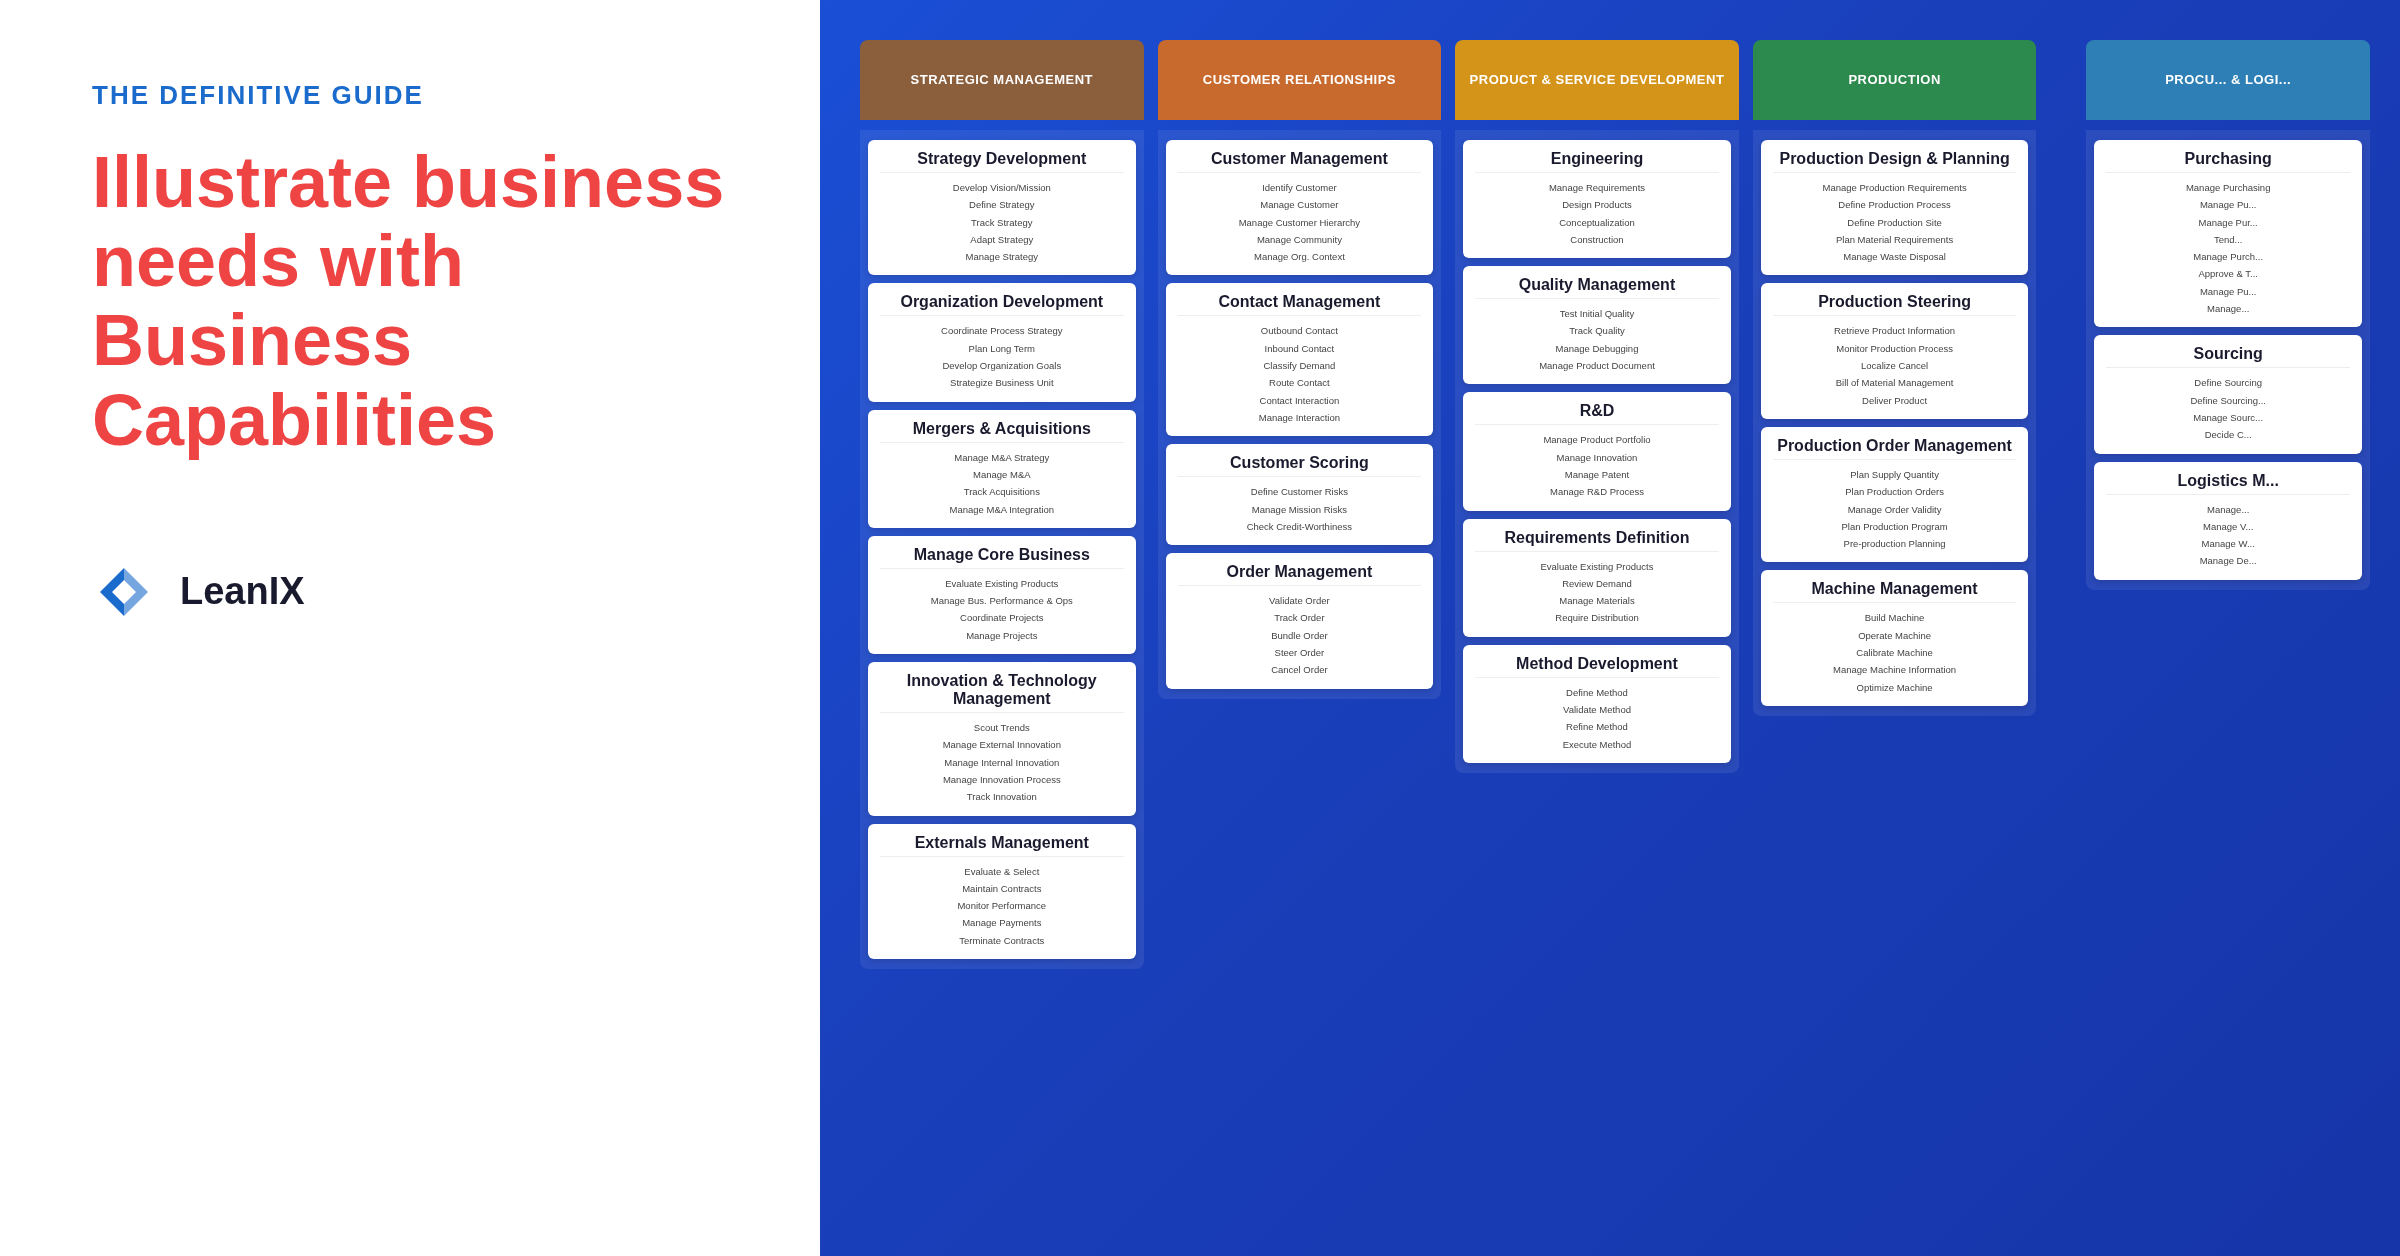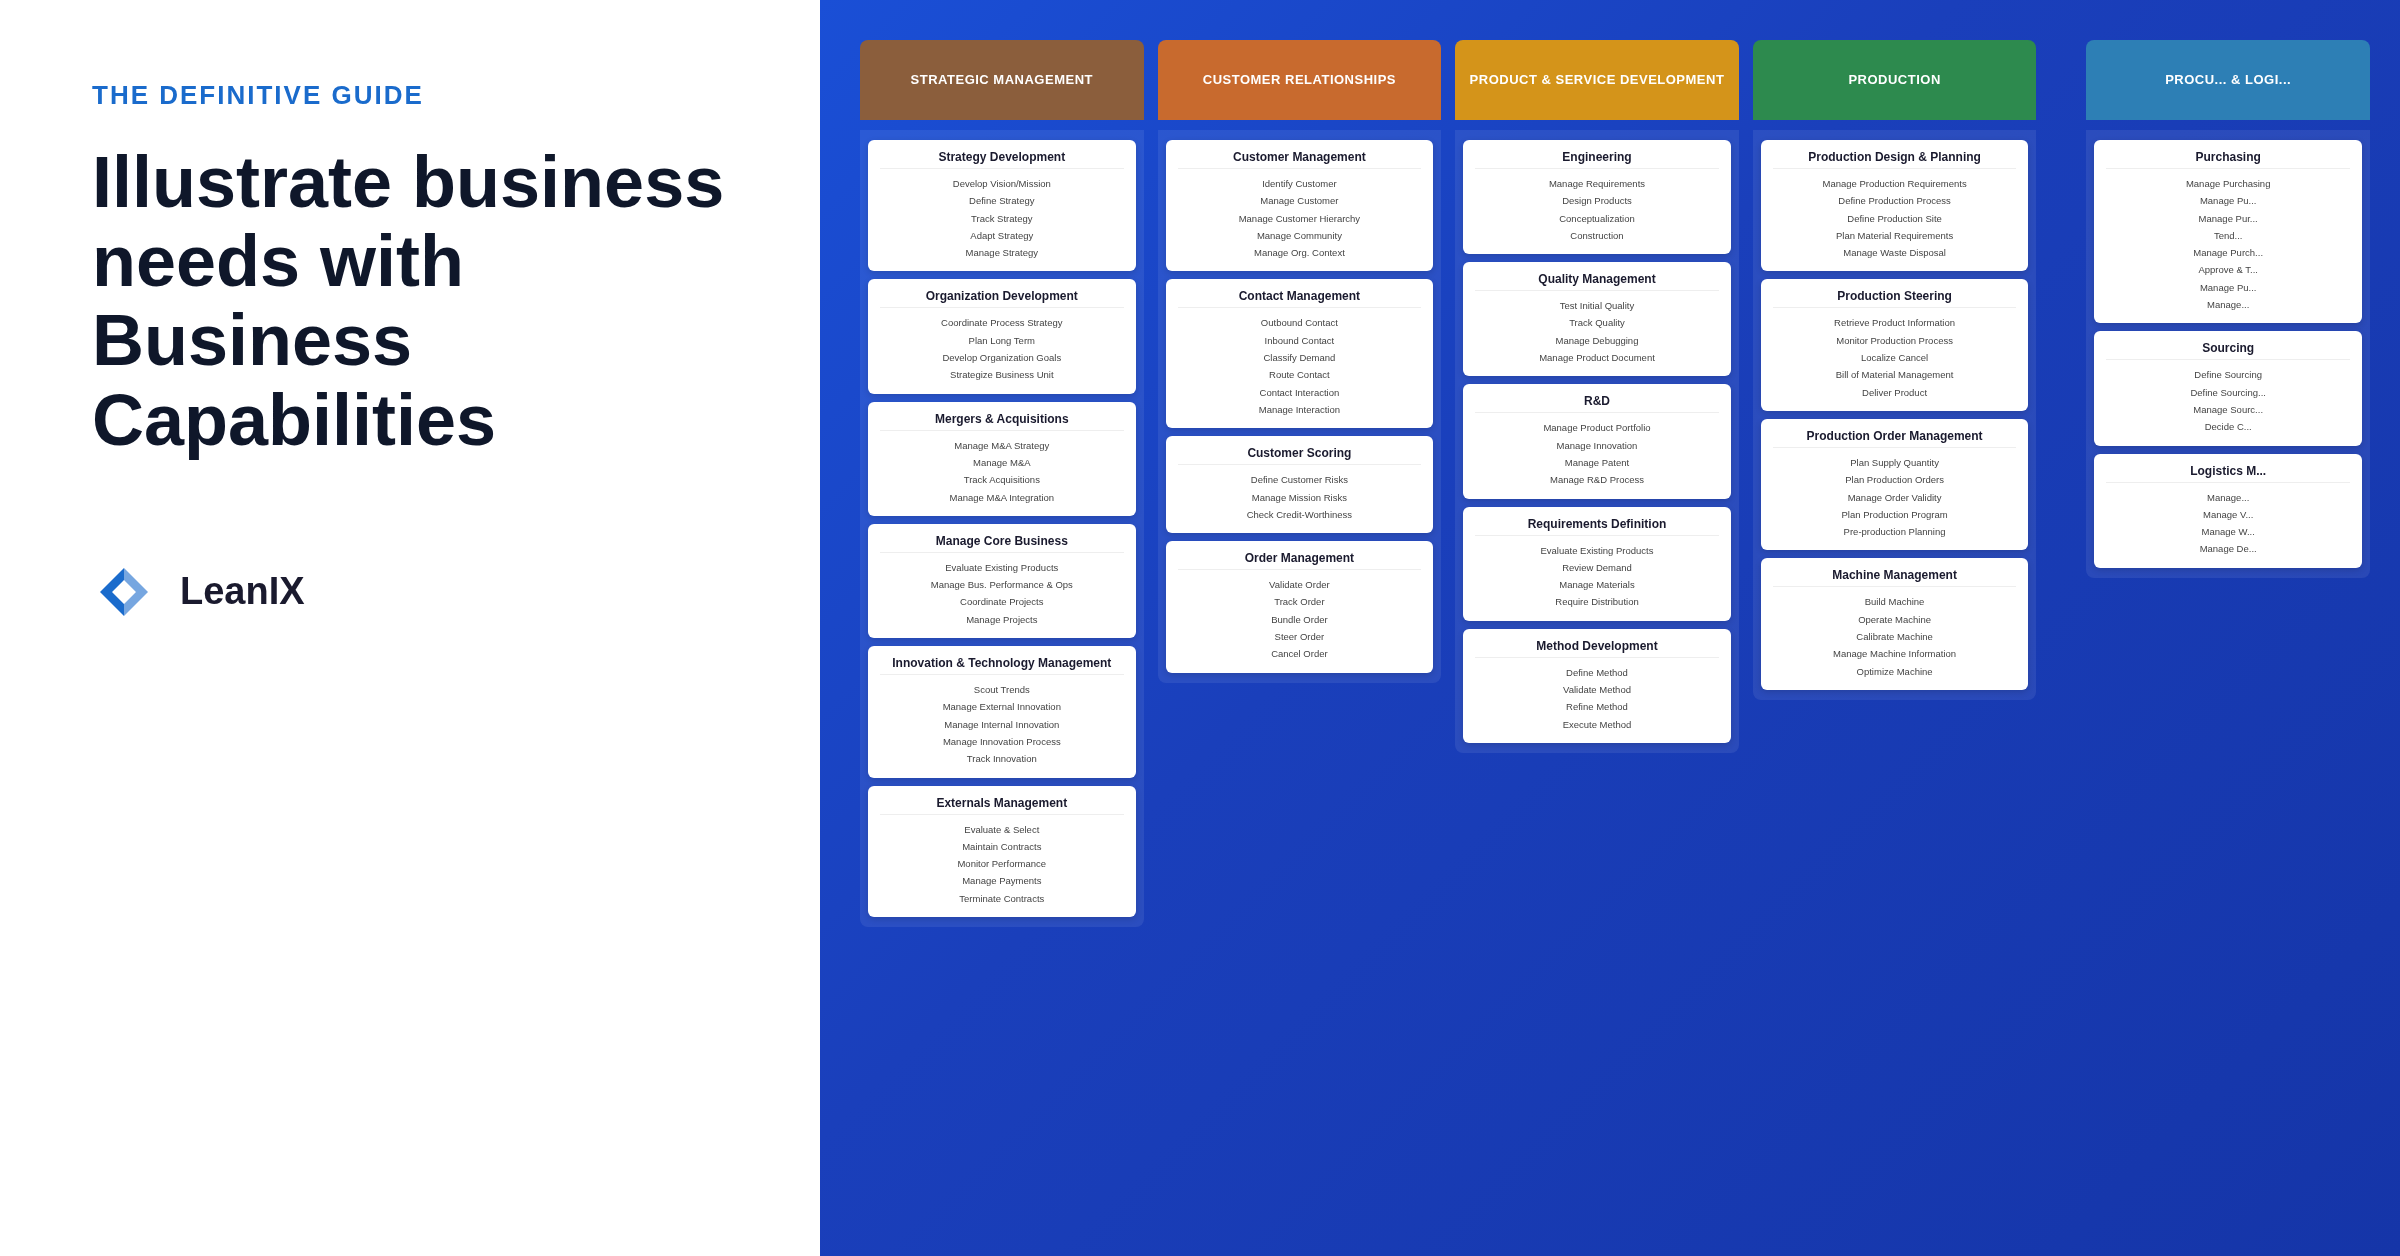--- a/index.html
+++ b/index.html
@@ -28,21 +28,21 @@
       font-weight: 800;
       letter-spacing: 2px;
       margin-bottom: 32px;
       text-transform: uppercase;
     }
 
     .main-heading {
       font-size: 72px;
       font-weight: 900;
       line-height: 1.1;
-      color: #0f172a;
+      color: #ef4444;
       margin-bottom: 60px;
     }
 
     .logo-area {
       display: flex;
       align-items: center;
       gap: 24px;
       margin-top: 40px;
     }
 
@@ -106,21 +106,21 @@
 
     
     .capability-card {
       background: white;
       border-radius: 6px;
       padding: 10px 12px;
       box-shadow: 0 2px 6px rgba(0,0,0,0.15);
     }
 
     .card-title {
-      font-size: 12px;
+      font-size: 16px;
       font-weight: 800;
       color: #1a1a2e;
       text-align: center;
       margin-bottom: 6px;
       padding-bottom: 4px;
       border-bottom: 1px solid #eee;
     }
 
     .card-item {
       font-size: 9.5px;

